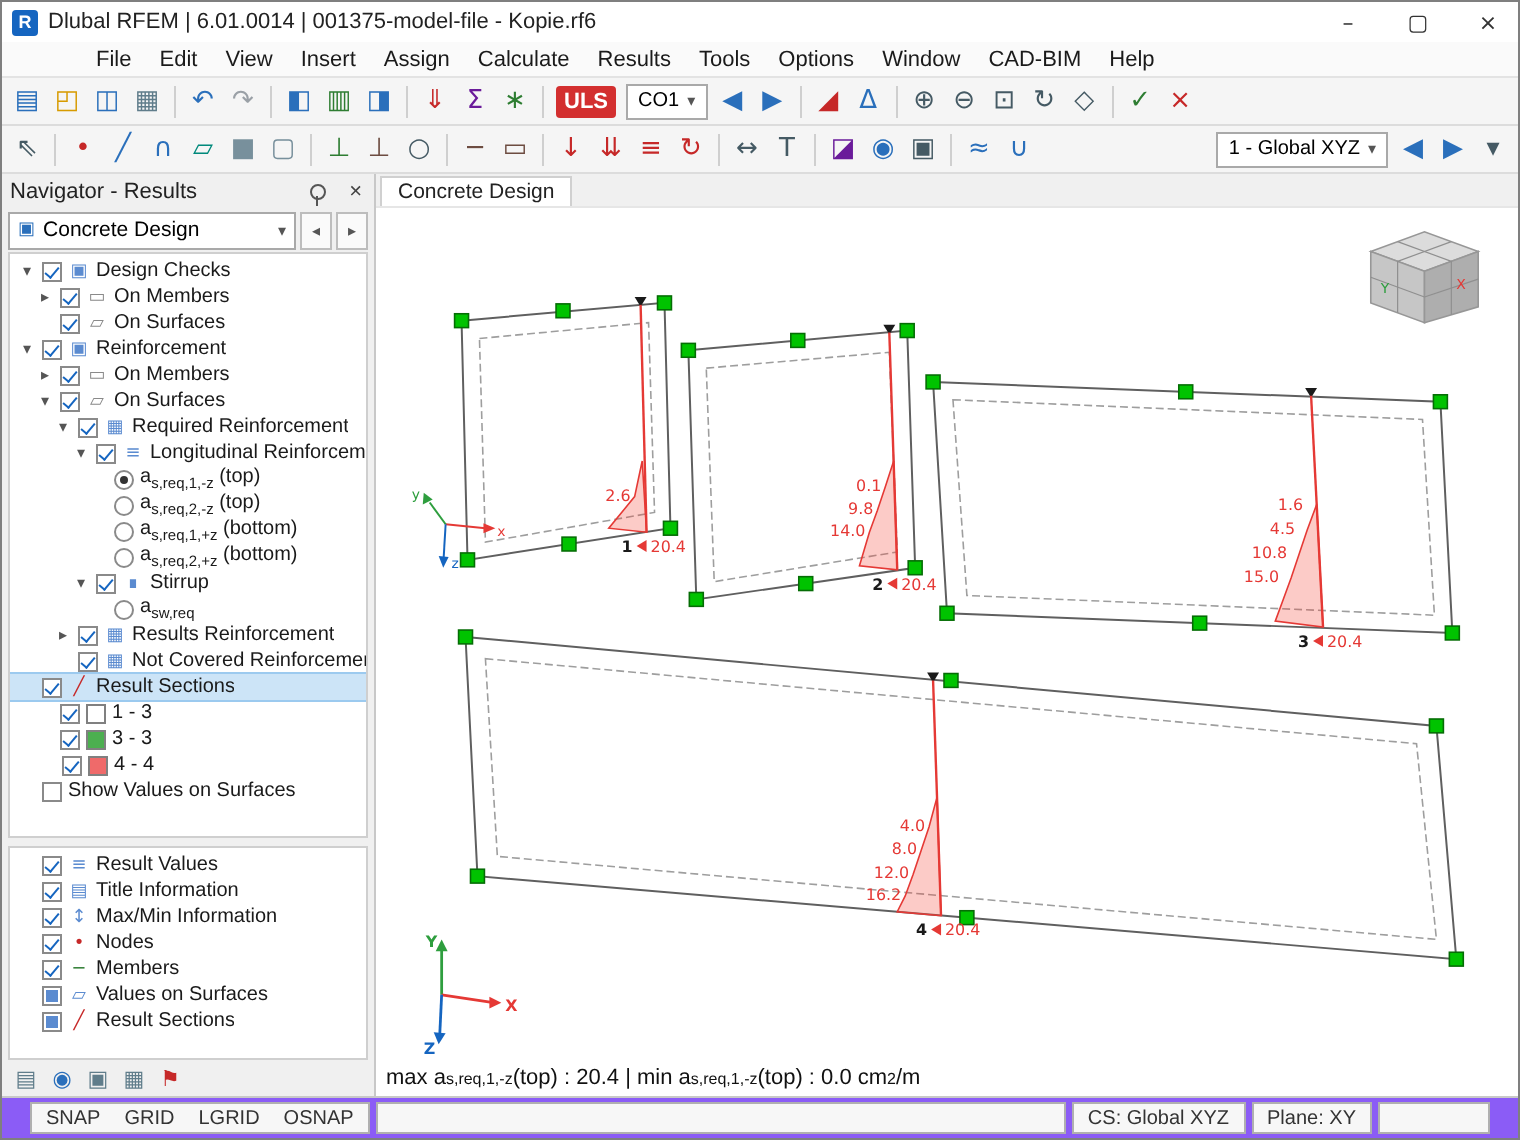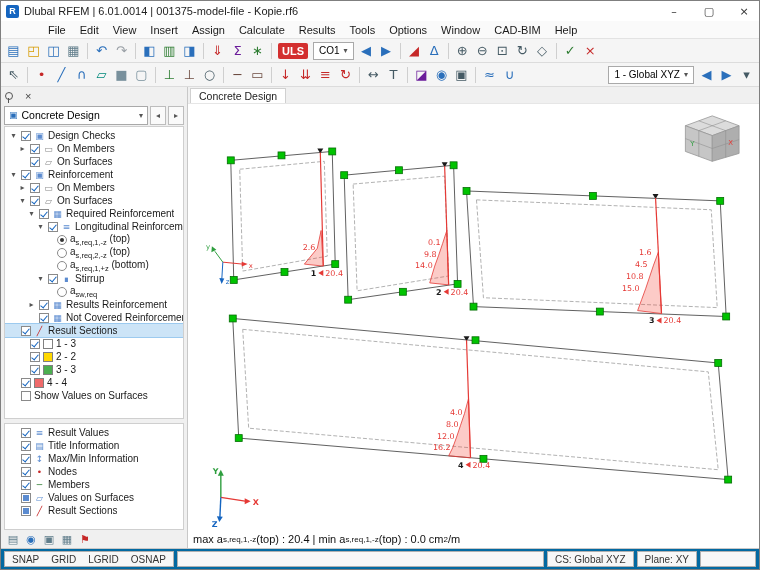--- a/index.html
+++ b/index.html
@@ -55,21 +55,21 @@
   
   .canvas-col{flex:1;display:flex;flex-direction:column;min-width:0;background:#fff;}
   .tab-strip{height:16px;background:#f0f0f0;display:flex;align-items:flex-end;padding-left:2px;flex:0 0 auto;border-bottom:1px solid #e6e6e6;}
   .tab{background:#fff;border:1px solid #d0d0d0;border-bottom:none;padding:1px 8px;font-size:10.5px;color:#222;}
   .viewport{flex:1;position:relative;min-height:0;}
   .viewport svg{position:absolute;inset:0;width:100%;height:100%;}
   .canvas-footer{height:18px;flex:0 0 auto;display:flex;align-items:center;padding-left:5px;font-size:11px;color:#111;background:#fff;}
   .canvas-footer sub{font-size:8px;}
   .canvas-footer sup{font-size:8px;}
   
-  .status-bar{height:20px;flex:0 0 auto;background:#0369a1;border-top:1px solid #c8c8c8;display:flex;align-items:center;gap:3px;padding:0 3px;font-size:10px;color:#333;}
+  .status-bar{height:20px;flex:0 0 auto;background:#8b5cf6;border-top:1px solid #c8c8c8;display:flex;align-items:center;gap:3px;padding:0 14px;font-size:10px;color:#333;}
   .sb-box{border:1px solid #b0b0b0;background:#f7f7f7;height:14px;display:flex;align-items:center;padding:0 7px;gap:12px;}
   .sb-fill{flex:1;}
   .toggle{cursor:default;}
   
   .wall{fill:#ffffff;stroke:#5f5f5f;stroke-width:1;}
   .dash{fill:none;stroke:#9e9e9e;stroke-width:0.8;stroke-dasharray:4 2;}
   .sup{fill:#00c300;stroke:#056d05;stroke-width:0.8;}
   .sec{stroke:#e53935;stroke-width:1.2;}
   .dia{fill:rgba(244,67,54,0.28);stroke:#e53935;stroke-width:0.8;}
   .tri{fill:#1a1a1a;}
@@ -182,20 +182,21 @@
       </div>
       <div class="tb-icon" style="color: rgb(42, 111, 187);">◀</div>
       <div class="tb-icon" style="color: rgb(42, 111, 187);">▶</div>
       <div class="tb-icon" style="color: rgb(69, 90, 100);">▾</div>
     </div>
 
   <div class="content">
 
     <div class="navigator">
       <div class="nav-header">
+        <span class="nav-header-title">Navigator - Results</span>
         <span class="pin-icon"></span>
         <span class="nav-close">×</span>
       </div>
       <div class="nav-combo-row">
         <div class="nav-combo">
           <span class="combo-ic">▣</span>
           <span style="flex:1">Concrete Design</span>
           <span class="combo-arrow">▾</span>
         </div>
         <div class="mini-btn">◂</div>
@@ -258,20 +259,25 @@
           <div class="tree-row" style="padding-left: 40px;">
             <span class="expander"></span>
             <span class="radio"></span>
             <span class="tree-label"><span>a</span><sub>s,req,2,-z</sub><span> (top)</span></span>
           </div>
           <div class="tree-row" style="padding-left: 40px;">
             <span class="expander"></span>
             <span class="radio"></span>
             <span class="tree-label"><span>a</span><sub>s,req,1,+z</sub><span> (bottom)</span></span>
           </div>
+          <div class="tree-row" style="padding-left: 40px;">
+            <span class="expander"></span>
+            <span class="radio"></span>
+            <span class="tree-label"><span>a</span><sub>s,req,2,+z</sub><span> (bottom)</span></span>
+          </div>
           <div class="tree-row" style="padding-left: 31px;">
             <span class="expander">▾</span>
             <span class="cb c"></span>
             <span class="tree-ic" style="color: rgb(91, 139, 208);">∎</span>
             <span class="tree-label">Stirrup</span>
           </div>
           <div class="tree-row" style="padding-left: 40px;">
             <span class="expander"></span>
             <span class="radio"></span>
             <span class="tree-label"><span>a</span><sub>sw,req</sub><span></span></span>
@@ -296,30 +302,24 @@
           </div>
           <div class="tree-row" style="padding-left: 13px;">
             <span class="expander"></span>
             <span class="cb c"></span>
             <span class="swatch" style="background: rgb(255, 255, 255);"></span>
             <span class="tree-label">1 - 3</span>
           </div>
           <div class="tree-row" style="padding-left: 13px;">
             <span class="expander"></span>
             <span class="cb c"></span>
-            <span class="swatch" style="background: rgb(255, 216, 0);"></span>
-            <span class="tree-label">2 - 2</span>
-          </div>
-          <div class="tree-row" style="padding-left: 13px;">
-            <span class="expander"></span>
-            <span class="cb c"></span>
             <span class="swatch" style="background: rgb(76, 175, 80);"></span>
             <span class="tree-label">3 - 3</span>
           </div>
-          <div class="tree-row" style="padding-left: 4px;">
+          <div class="tree-row" style="padding-left: 14px;">
             <span class="expander"></span>
             <span class="cb c"></span>
             <span class="swatch" style="background: rgb(239, 106, 106);"></span>
             <span class="tree-label">4 - 4</span>
           </div>
           <div class="tree-row" style="padding-left: 4px;">
             <span class="expander"></span>
             <span class="cb u"></span>
             <span class="tree-label">Show Values on Surfaces</span>
           </div>

